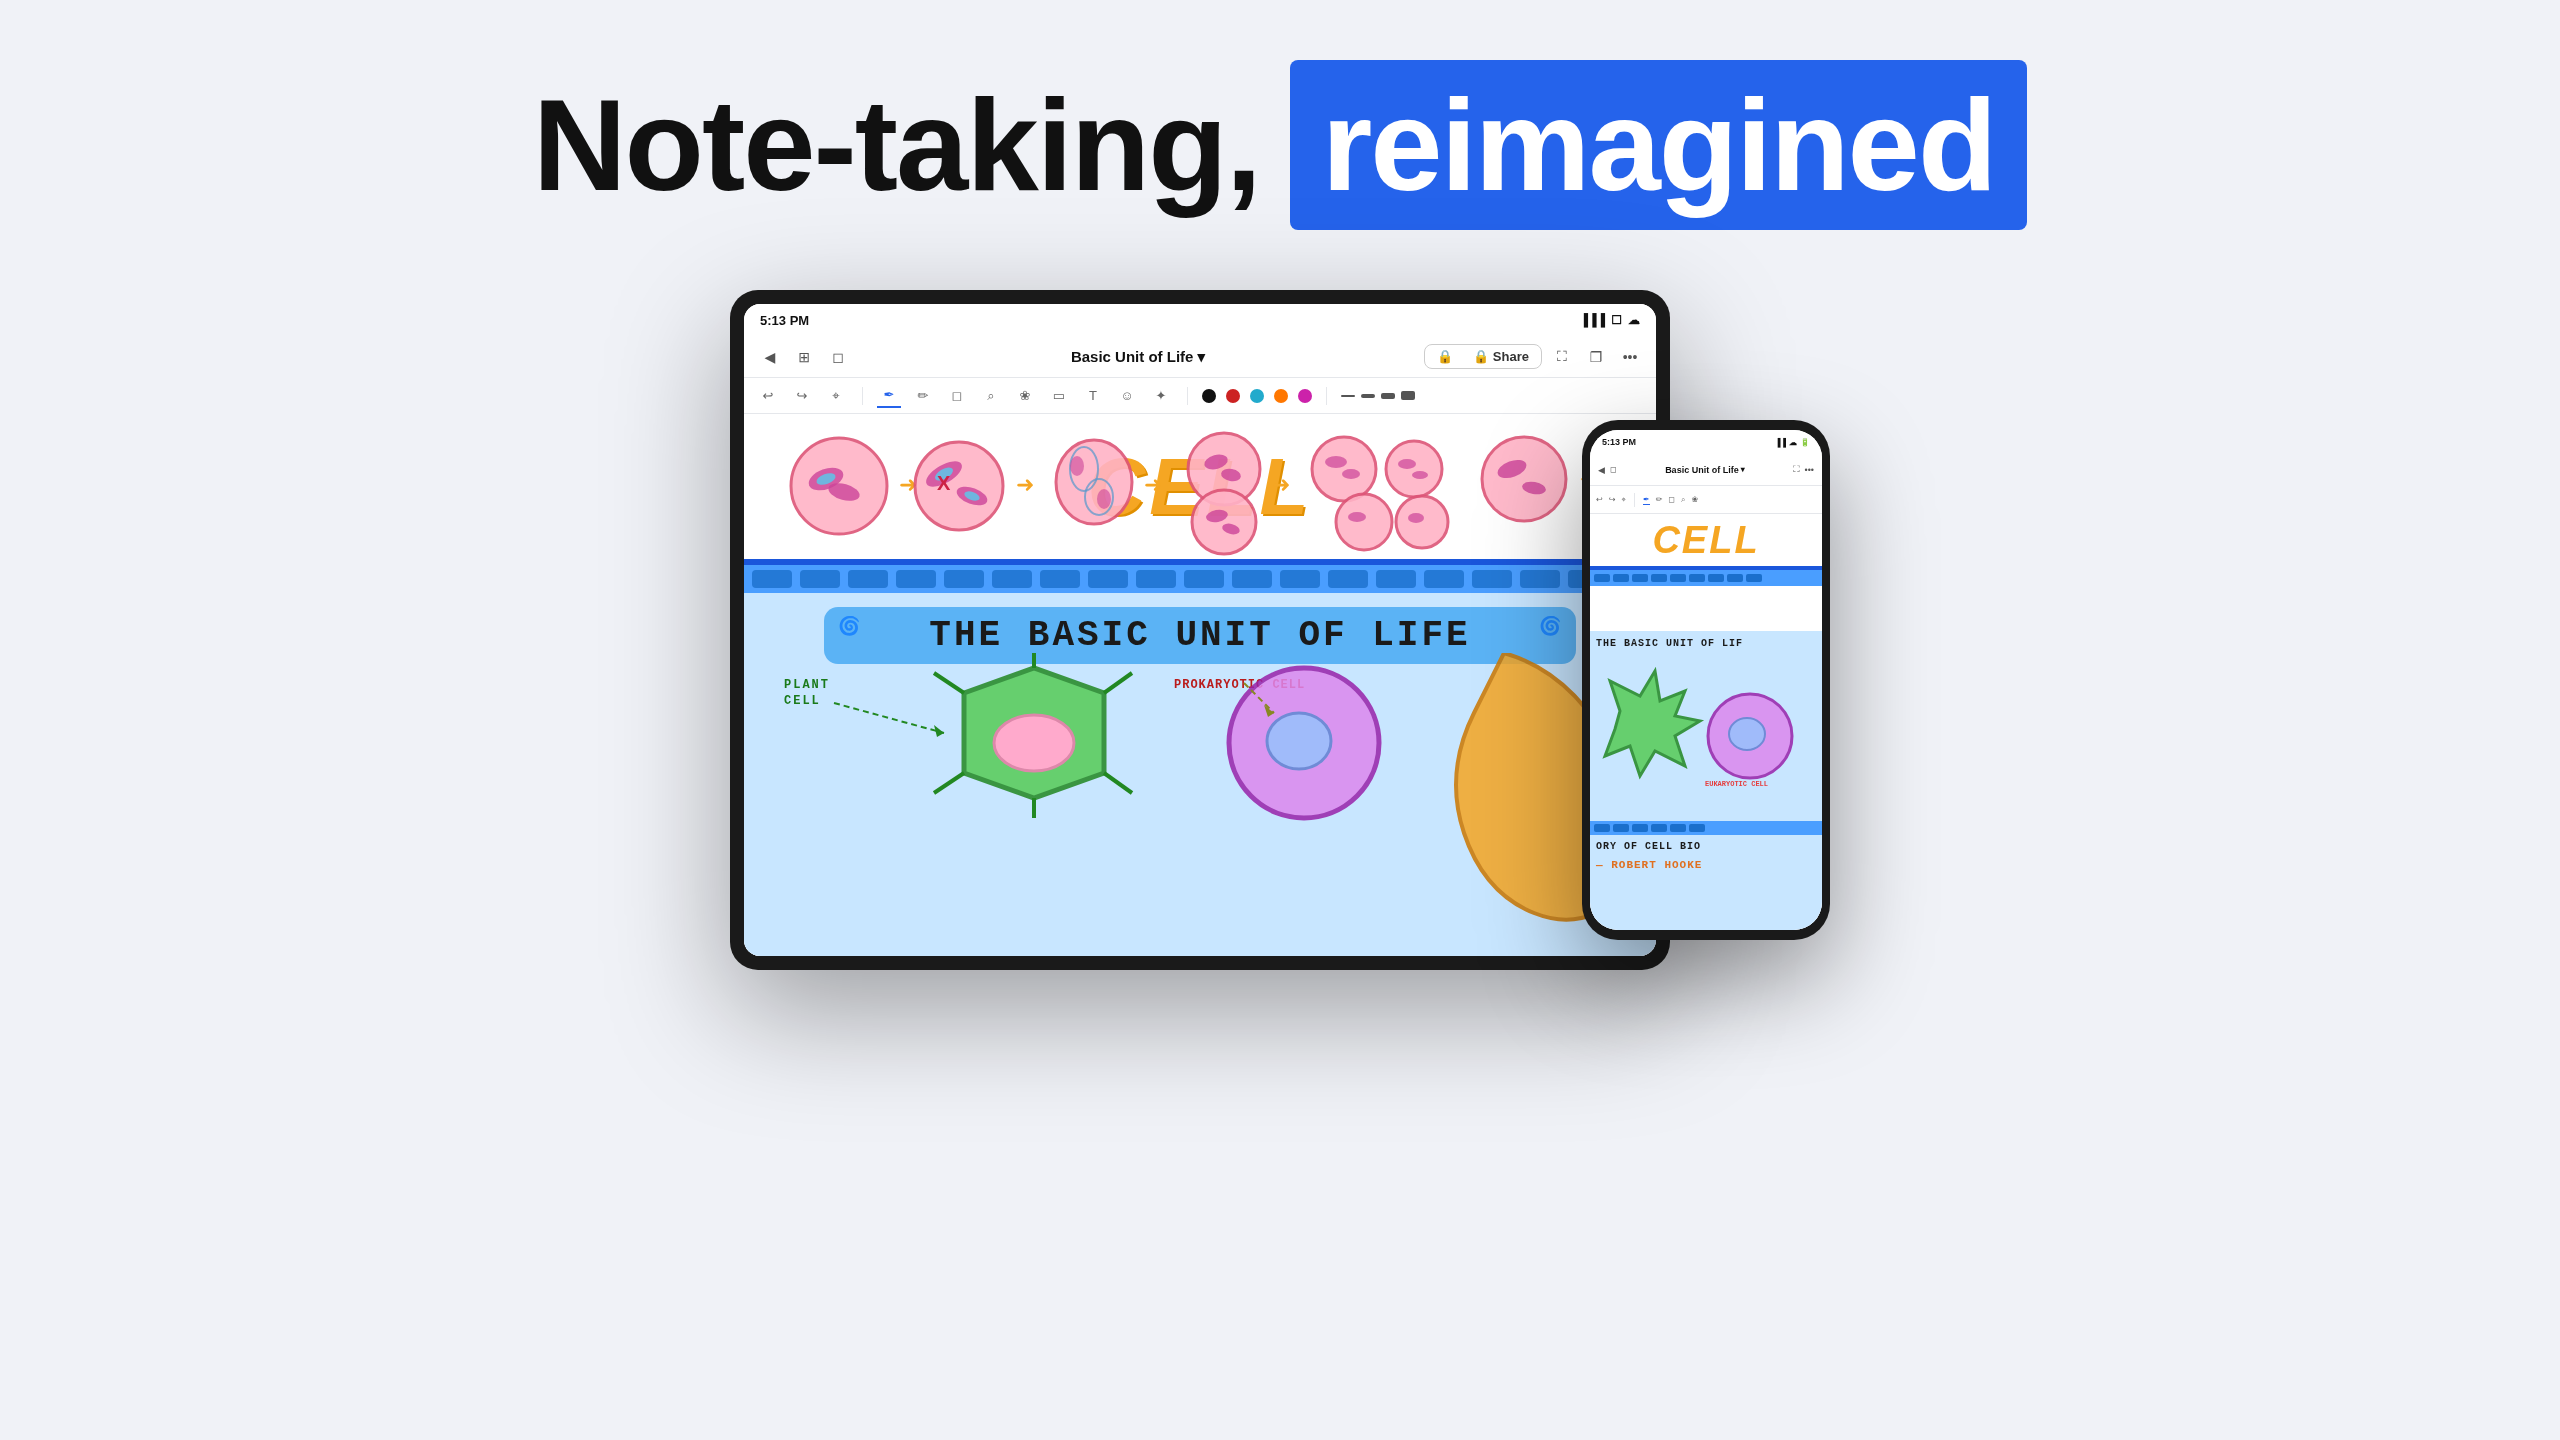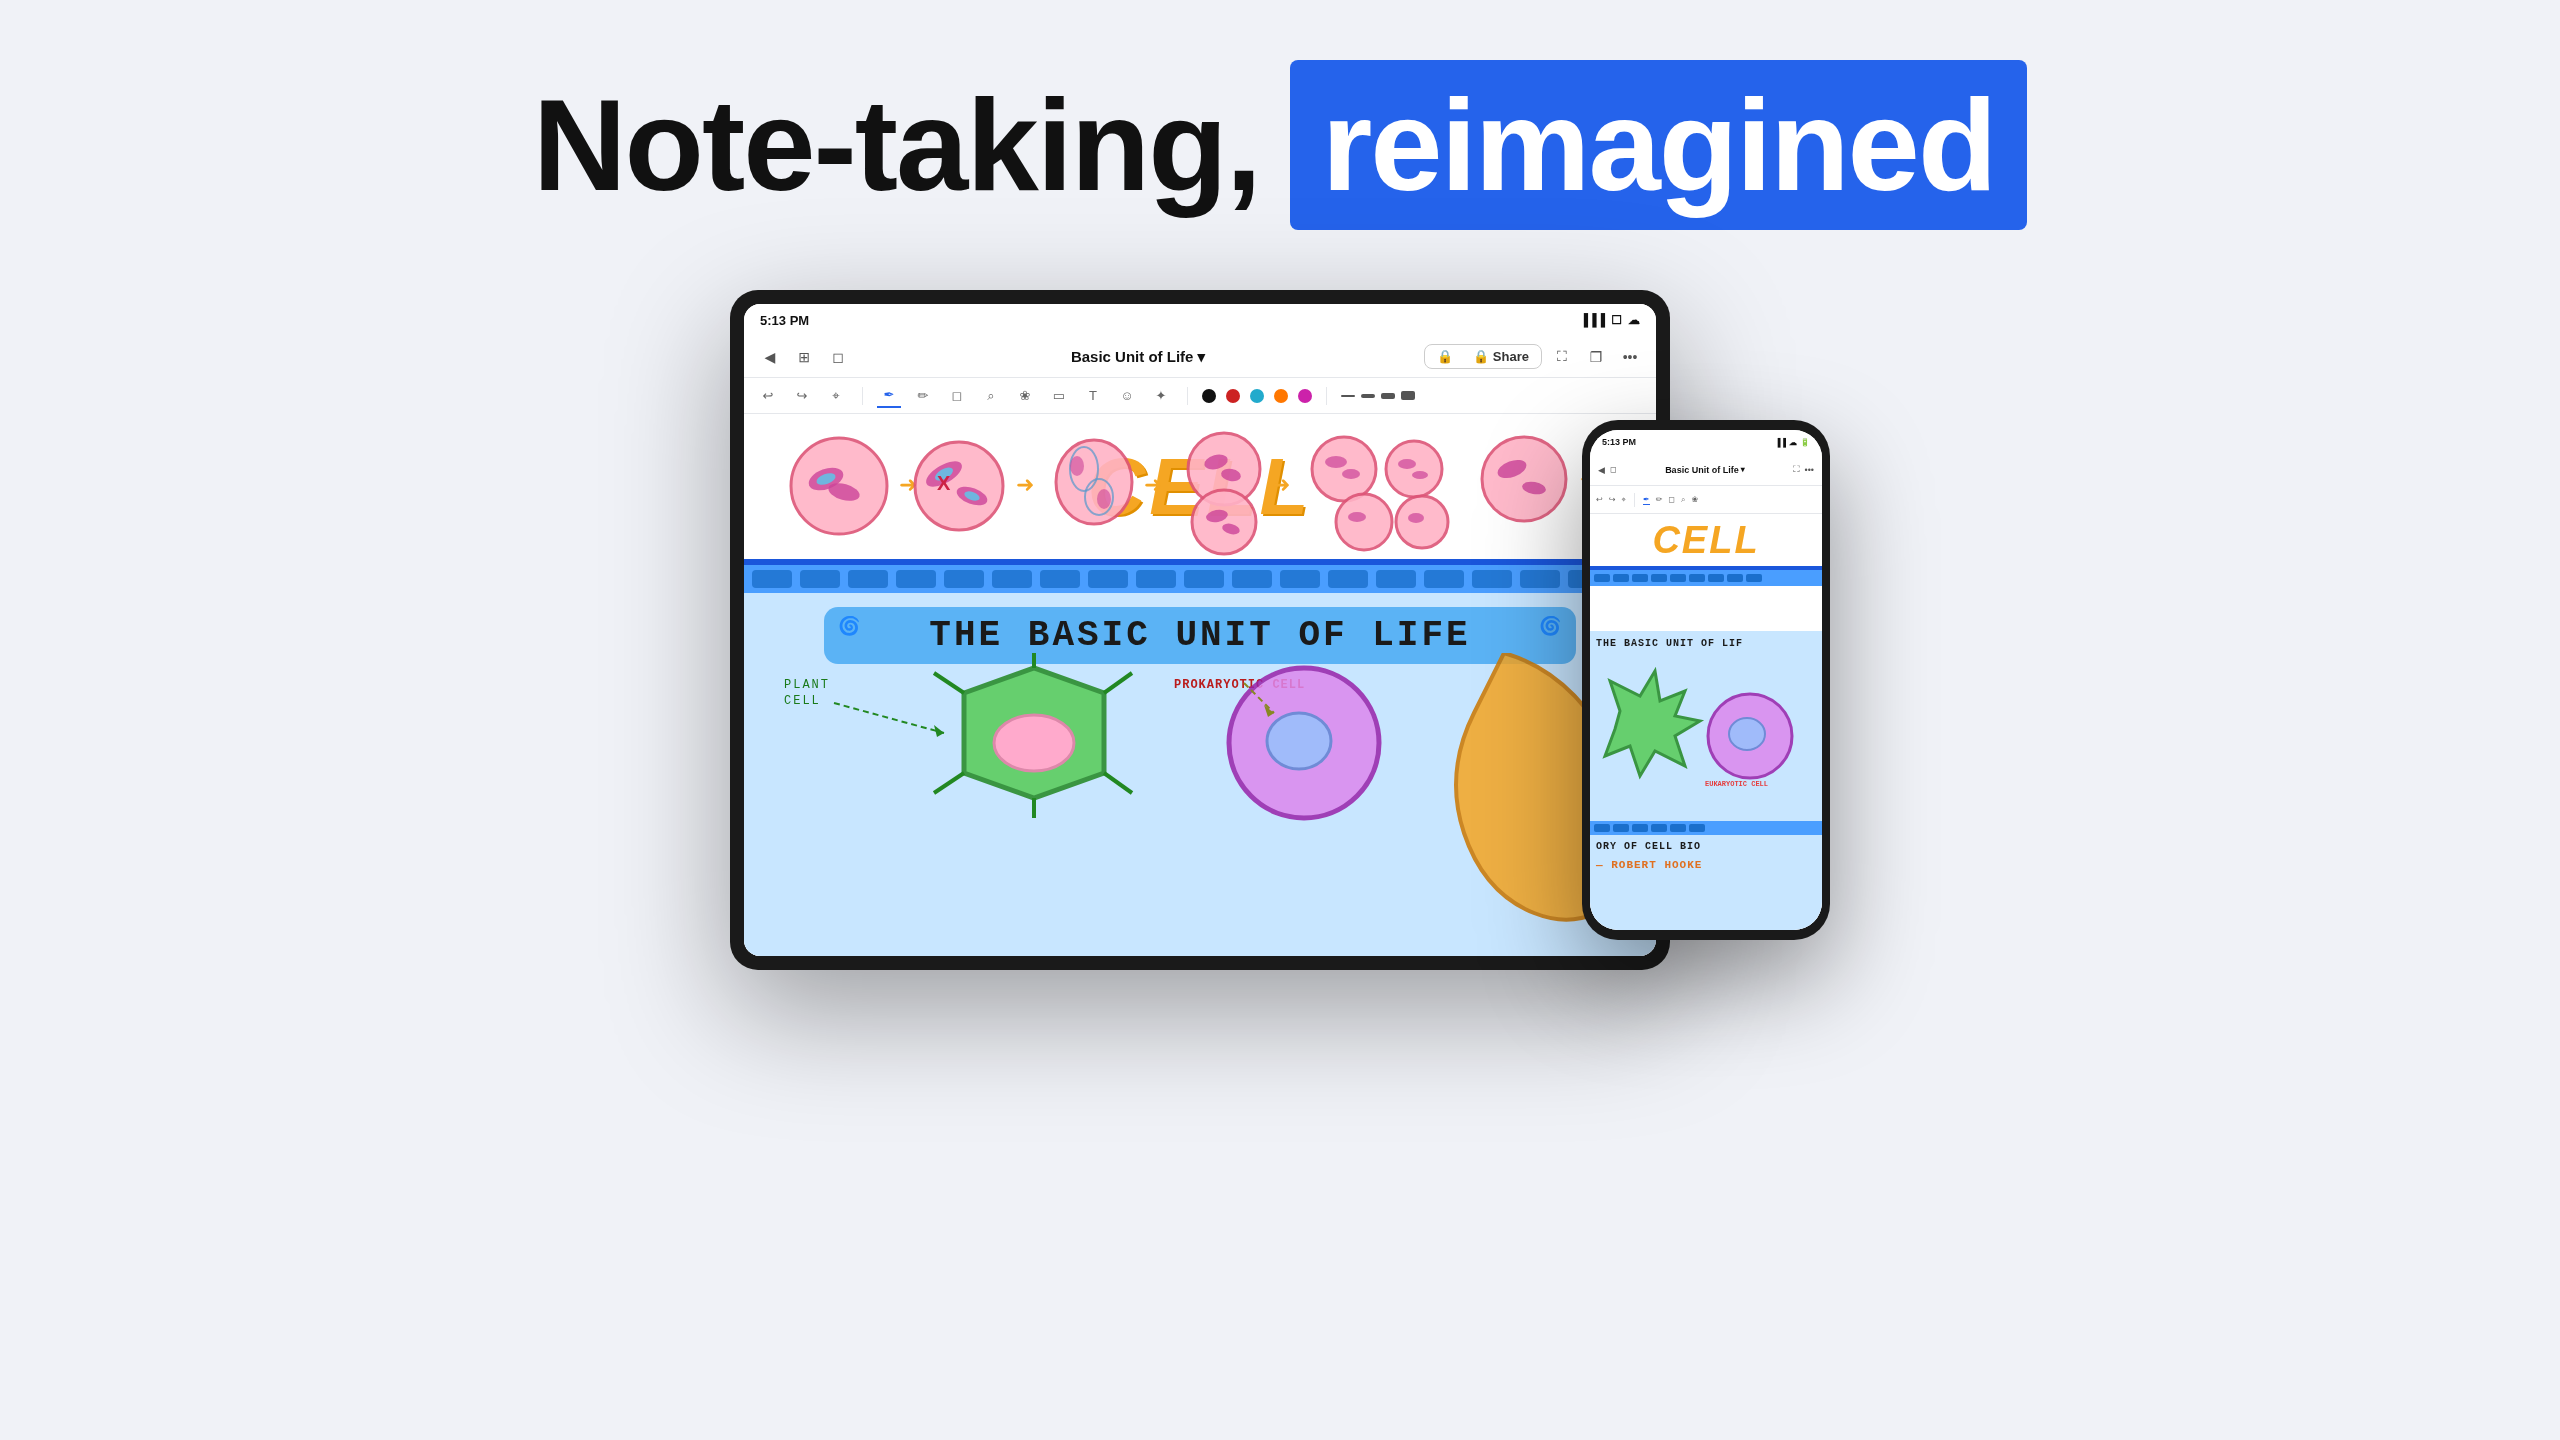--- a/index.html
+++ b/index.html
@@ -506,21 +506,21 @@
           <div style="position:absolute;top:179px;left:0;right:0;bottom:0;background:#c8e6ff;">
 
             <div style="position:relative;margin:14px 80px 0;background:#5bb3f5;border-radius:14px;padding:8px 20px;text-align:center;">
               <span style="position:absolute;left:14px;top:8px;font-size:18px;color:#7ec8e3;">🌀</span>
               <span style="font-size:36px;font-weight:900;color:#1a1a1a;letter-spacing:3px;font-family:'Courier New',monospace;text-transform:uppercase;">THE BASIC UNIT OF LIFE</span>
               <span style="position:absolute;right:14px;top:8px;font-size:18px;color:#7ec8e3;">🌀</span>
             </div>
 
             <div style="position:absolute;top:70px;left:0;right:0;bottom:0;">
 
-              <div style="position:absolute;left:40px;top:15px;font-size:12px;font-weight:400;color:#1a7a1a;letter-spacing:2px;font-family:'Courier New',monospace;line-height:1.3;">PLANT<br>CELL</div>
+              <div style="position:absolute;left:40px;top:15px;font-size:12px;font-weight:700;color:#1a7a1a;letter-spacing:2px;font-family:'Courier New',monospace;line-height:1.3;">PLANT<br>CELL</div>
 
               <div style="position:absolute;left:430px;top:15px;font-size:12px;font-weight:900;color:#b91c1c;letter-spacing:1px;font-family:'Courier New',monospace;">PROKARYOTIC CELL</div>
 
               <svg width="912" height="280" style="position:absolute;top:-10px;left:0;">
 
                 <polygon points="220,40 290,15 360,40 360,120 290,145 220,120" fill="#55cc55" stroke="#228822" stroke-width="5" opacity="0.85"></polygon>
 
                 <ellipse cx="290" cy="90" rx="40" ry="28" fill="#ffaacc" stroke="#dd88aa" stroke-width="3"></ellipse>
 
                 <line x1="220" y1="40" x2="190" y2="20" stroke="#228822" stroke-width="4"></line>

